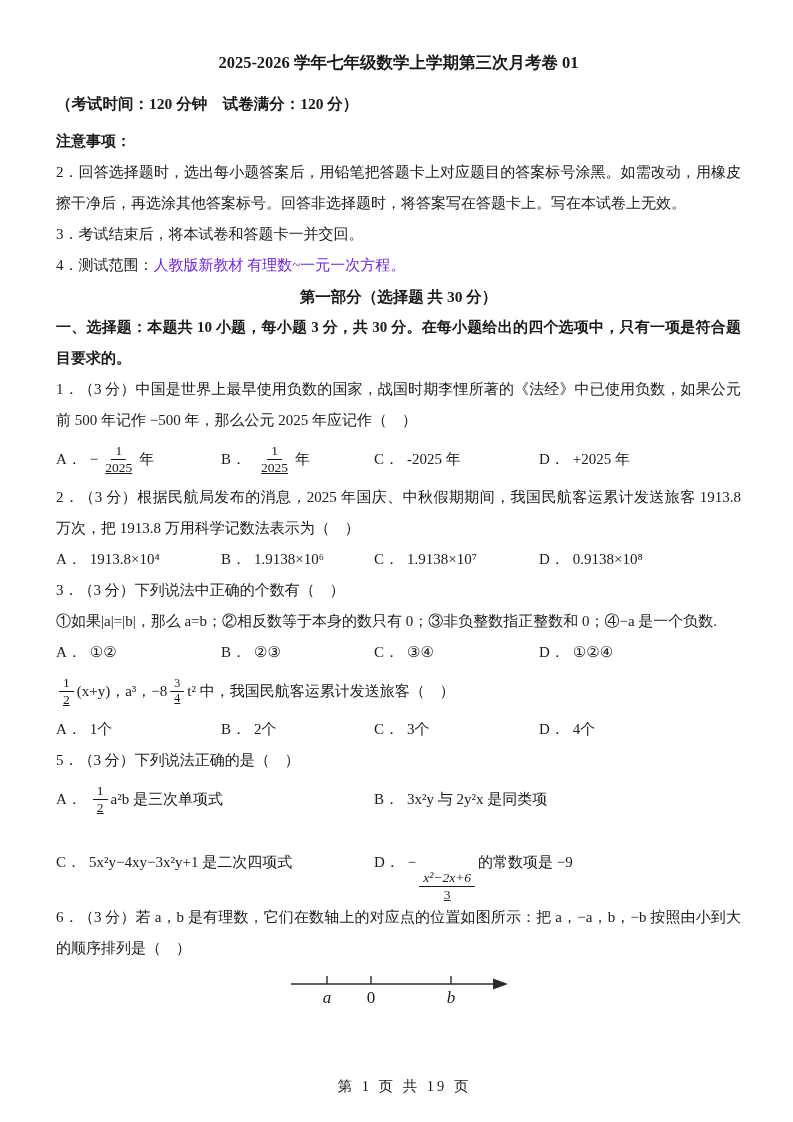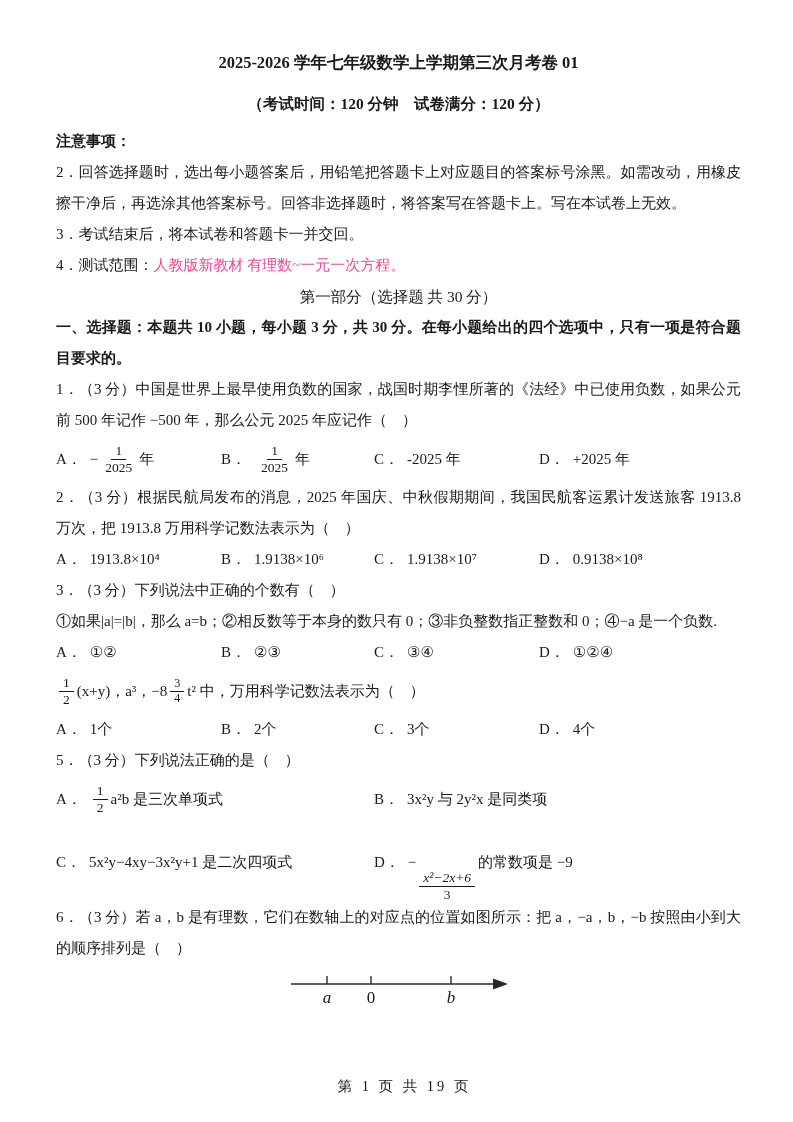--- a/index.html
+++ b/index.html
@@ -3,33 +3,33 @@
 <meta charset="utf-8">
 <style>
   html,body{margin:0;padding:0;}
   body{
     width:793px;height:1122px;background:#ffffff;color:#1a1a1a;
     font-family:"Liberation Serif","DejaVu Serif",serif;
     overflow:hidden;
   }
   .page{box-sizing:border-box;width:793px;height:1122px;padding:50px 52px 0 56px;position:relative;}
   .title{text-align:center;font-weight:bold;font-size:16.5px;line-height:26px;margin:0 0 15px 0;}
-  .subtitle{text-align:center;font-weight:bold;font-size:15.5px;line-height:26px;margin:0 0 9px 0;}
+  .subtitle{font-weight:bold;font-size:15.5px;line-height:26px;margin:0 0 9px 0;}
   p.line{font-size:15px;line-height:31px;margin:0;text-align:justify;}
   .bold{font-weight:bold;}
-  .red{color:#ec4899;}
-  .section-heading{text-align:center;font-weight:normal;font-size:15.5px;line-height:31px;margin:0;}
+  .red{color:#6d28d9;}
+  .section-heading{text-align:center;font-weight:bold;font-size:15.5px;line-height:31px;margin:0;}
   .options-4{display:grid;grid-template-columns:165px 153px 165px 1fr;font-size:15px;line-height:31px;align-items:center;}
   .options-2{display:grid;grid-template-columns:318px 1fr;font-size:15px;line-height:31px;align-items:center;}
   .tall{min-height:46px;}
   .opt{white-space:nowrap;display:flex;align-items:center;}
   .opt-label{margin-right:8px;}
   .frac{display:inline-flex;flex-direction:column;align-items:center;vertical-align:middle;margin:0 3px;line-height:1.15;font-size:13.5px;}
   .frac .fnum{padding:0 4px;border-bottom:1px solid #1a1a1a;display:block;text-align:center;}
-  .frac .fden{padding:0 4px;display:block;text-align:left;}
+  .frac .fden{padding:0 4px;display:block;text-align:left;text-decoration:underline;}
   .frac.small{font-size:12px;}
   .mi{font-style:italic;margin-top:48px;}
   .figure-wrap{display:flex;justify-content:center;margin:6px 0 2px 0;}
   .footer{position:absolute;left:8px;bottom:26px;width:100%;text-align:center;font-size:14.5px;letter-spacing:3px;}
 </style>
 </head>
 <body>
 
 <div class="page">
 
@@ -117,21 +117,21 @@
   <p class="line tall" style="display:flex;align-items:center;flex-wrap:wrap;">
       <span class="frac">
         <span class="fnum">1</span>
         <span class="fden">2</span>
       </span>
       <span>(x+y)，a³，−8</span>
       <span class="frac small">
         <span class="fnum">3</span>
         <span class="fden">4</span>
       </span>
-      <span>t² 中，万用科学记数法表示为（　）</span>
+      <span>t² 中，我国民航客运累计发送旅客（　）</span>
   </p>
   <div class="options-4">
     <span class="opt">
         <span class="opt-label">A．</span>
         <span>1个</span>
       </span>
     <span class="opt">
         <span class="opt-label">B．</span>
         <span>2个</span>
       </span>

